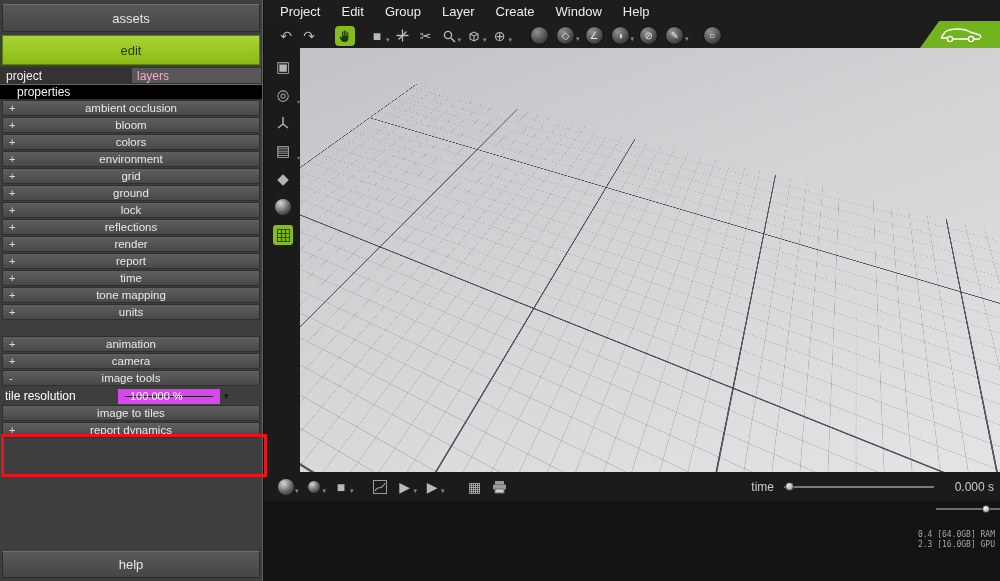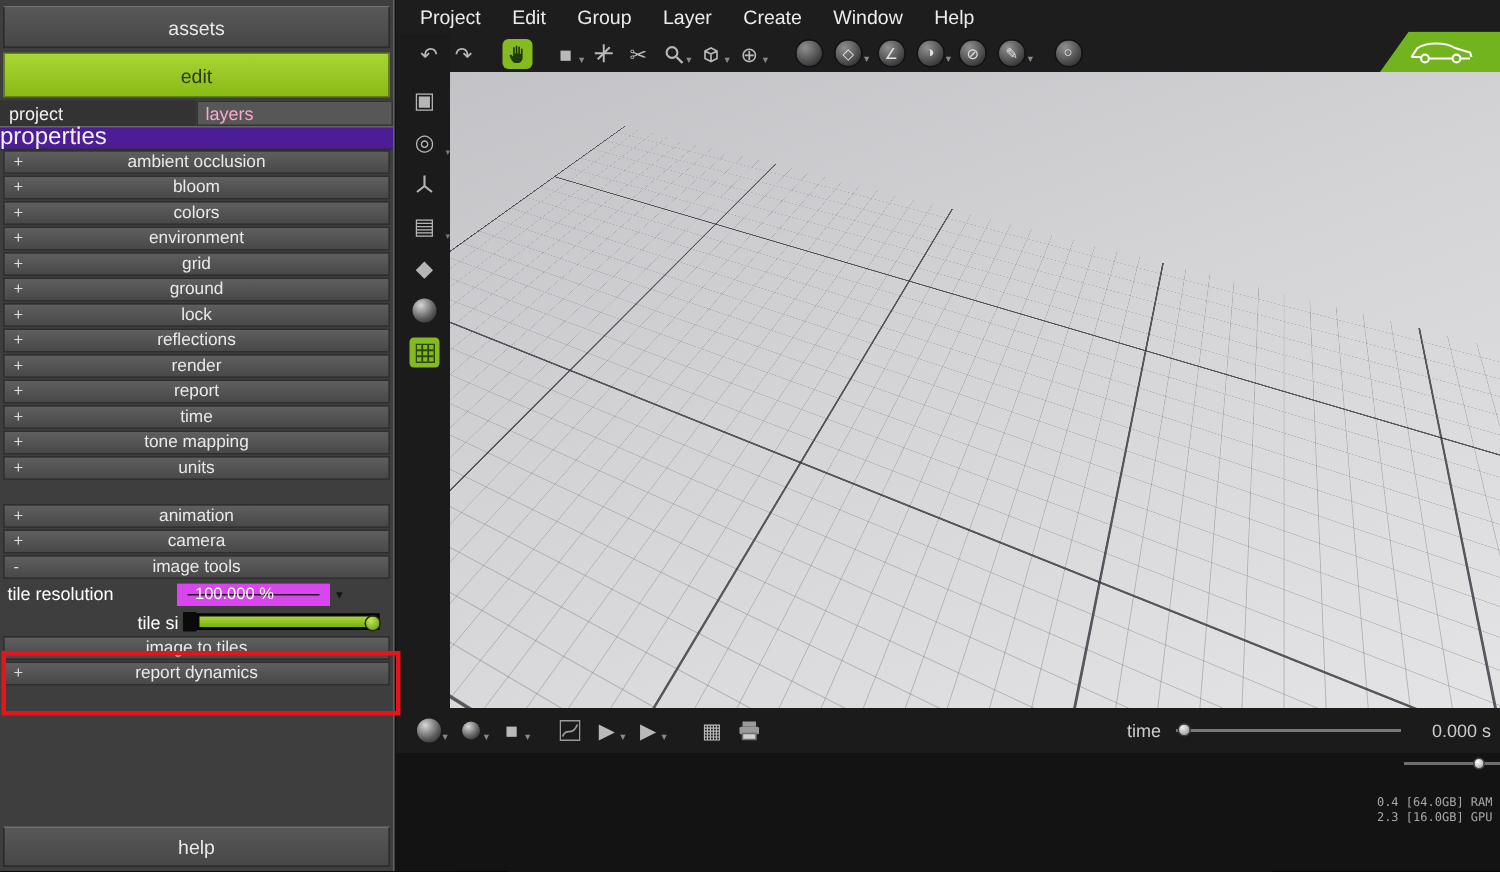--- a/index.html
+++ b/index.html
@@ -12,23 +12,23 @@
              background:#3e3e3e; border-right:1px solid #606060; }
   .sbtn { margin:4px 2px 0; height:28px; display:flex; align-items:center; justify-content:center;
           background:linear-gradient(#585858,#464646); border:1px solid #2b2b2b; border-top-color:#6f6f6f;
           color:#e8e8e8; font-size:13px; cursor:pointer; }
   .sbtn.green { height:30px; margin-top:3px; background:linear-gradient(#a9d536,#8aba14);
                 border-color:#5d8208; color:#2b3a09; }
   .tabs { display:flex; margin-top:2px; height:17px; }
   .tab { flex:1; display:flex; align-items:center; padding-left:5px; font-size:12px;
          background:#575757; color:#f9a8d4; border:1px solid #333; cursor:pointer; }
   .tab.active { background:#333333; color:#f2f2f2; }
-  .sec-header { height:16px; display:flex; align-items:center; padding-left:0;
-                background:#4c1d95; border-top:1px solid #666; border-bottom:1px solid #2e2e2e;
-                color:#f0f0f0; font-size:16px; }
+  .sec-header { height:16px; display:flex; align-items:center; padding-left:17px;
+                background:#000000; border-top:1px solid #666; border-bottom:1px solid #2e2e2e;
+                color:#f0f0f0; font-size:12px; }
   .row { position:relative; height:16px; margin:0 2px 1px; display:flex; align-items:center; justify-content:center;
          background:linear-gradient(#5f5f5f,#484848); border:1px solid #2f2f2f;
          color:#e9e9e9; font-size:11.5px; cursor:pointer; }
   .row .prefix { position:absolute; left:6px; top:1px; font-size:11px; color:#dcdcdc; }
   .spacer { height:15px; }
 
   .tile-res { height:18px; margin:0 2px; display:flex; align-items:center; }
   .tr-label { width:116px; padding-left:3px; color:#fff; font-size:12px; }
   .tr-value { width:102px; height:15px; display:flex; align-items:center; padding-left:5px;
               background:#1e1e1e; border:7px solid #d946ef; color:#fff; font-size:11px; cursor:text; }
@@ -194,28 +194,20 @@
       <span class="prefix">-</span>
       <span>image tools</span>
     </div>
 
     <div class="tile-res">
       <span class="tr-label">tile resolution</span>
       <span class="tr-value">100.000 %</span>
       <span class="tr-dd">▾</span>
     </div>
 
-    <div class="tile-size">
-      <span class="ts-label">tile si</span>
-      <span class="ts-box"></span>
-      <div class="ts-slider">
-        <div class="ts-fill"></div>
-        <div class="ts-knob"></div>
-      </div>
-    </div>
 
     <div class="row">
       <span>image to tiles</span>
     </div>
     <div class="row">
       <span class="prefix">+</span>
       <span>report dynamics</span>
     </div>
 
     <div class="sbtn help-btn">help</div>

